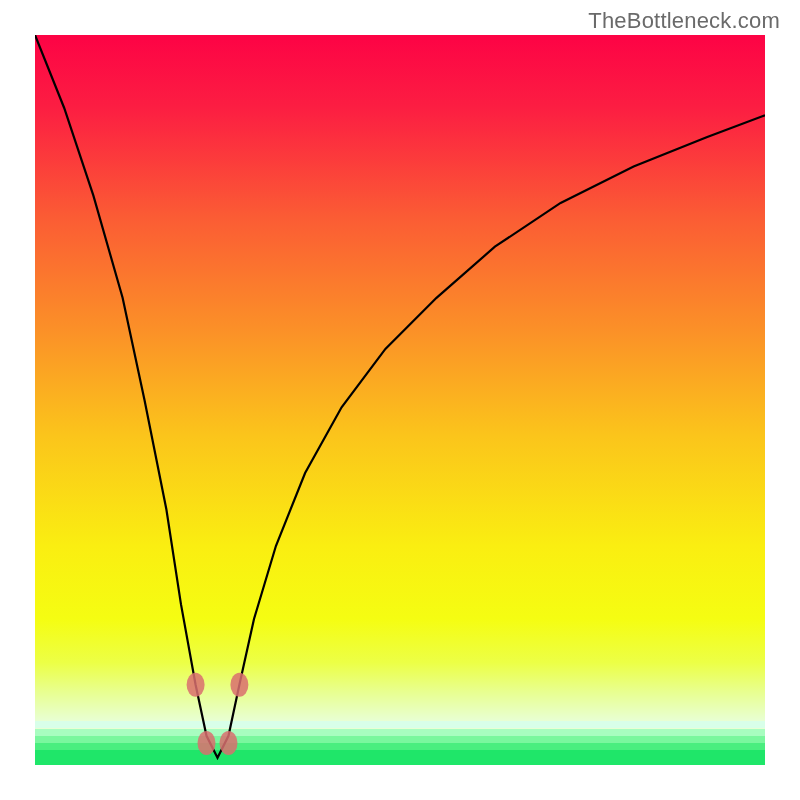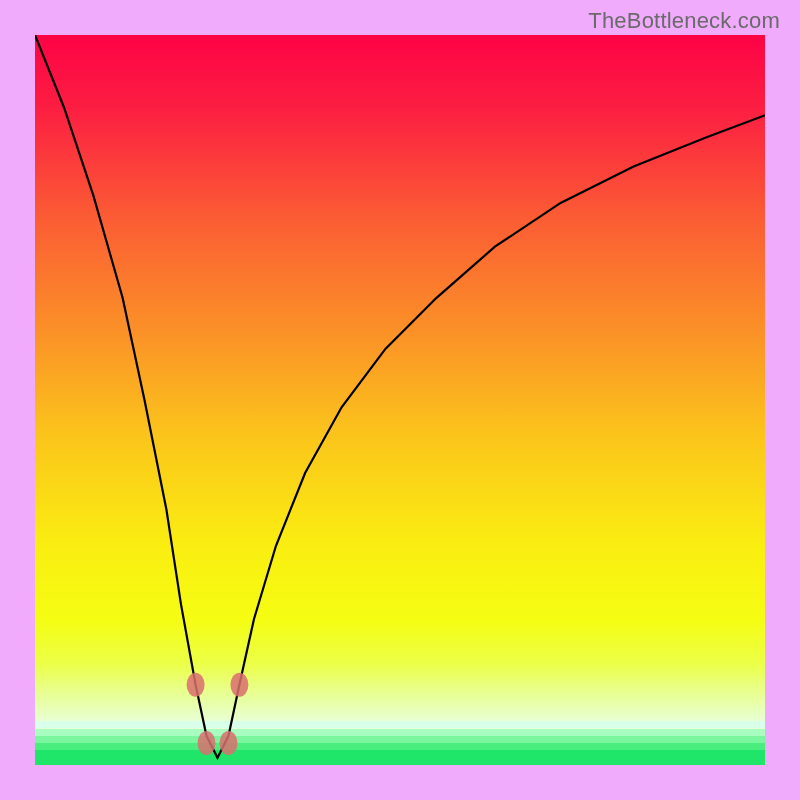--- a/index.html
+++ b/index.html
@@ -10,21 +10,21 @@
     background: #000;
     overflow: hidden;
     font-family: Arial, Helvetica, sans-serif;
   }
   .frame {
     position: absolute;
     top: 0;
     left: 0;
     width: 800px;
     height: 800px;
-    background: #f0abfc;
+    background: #ffffff;
   }
   .plot-area {
     position: absolute;
     top: 35px;
     left: 35px;
     width: 730px;
     height: 730px;
     overflow: hidden;
   }
   .gradient {

